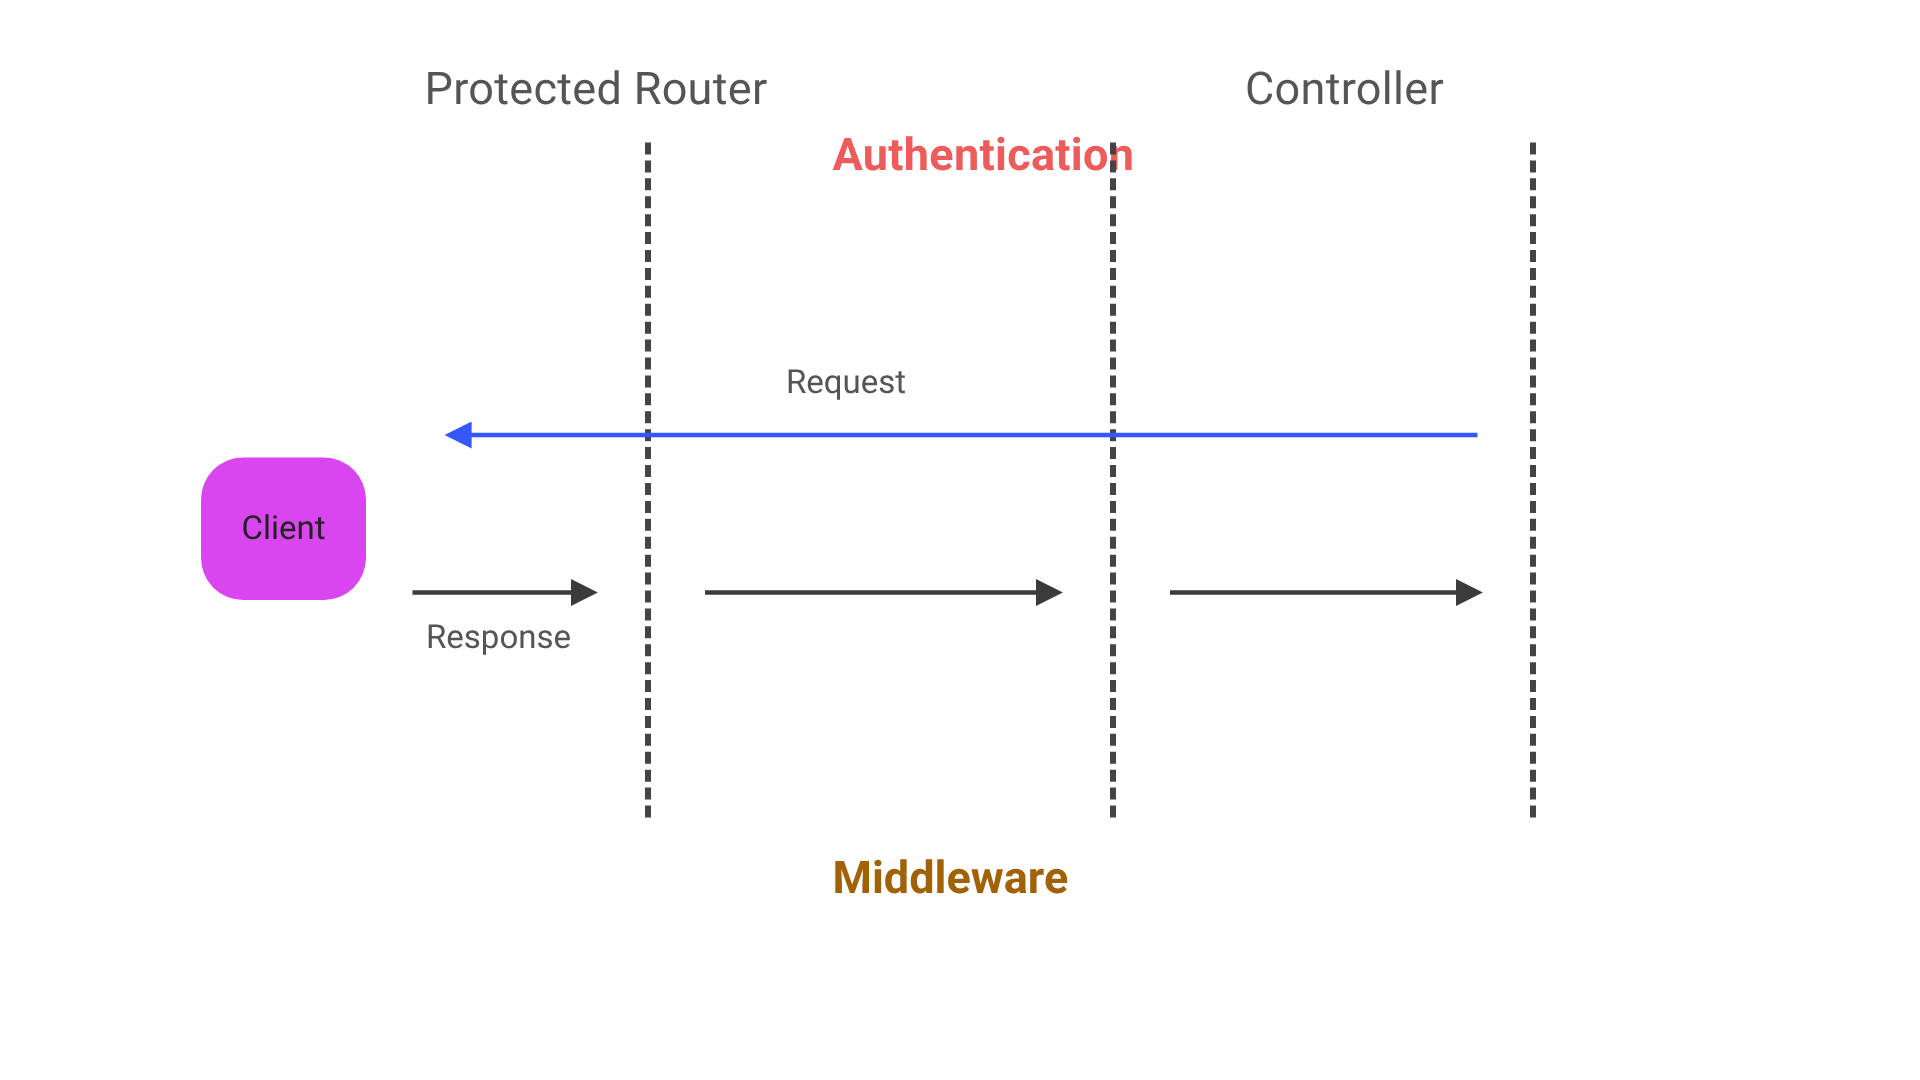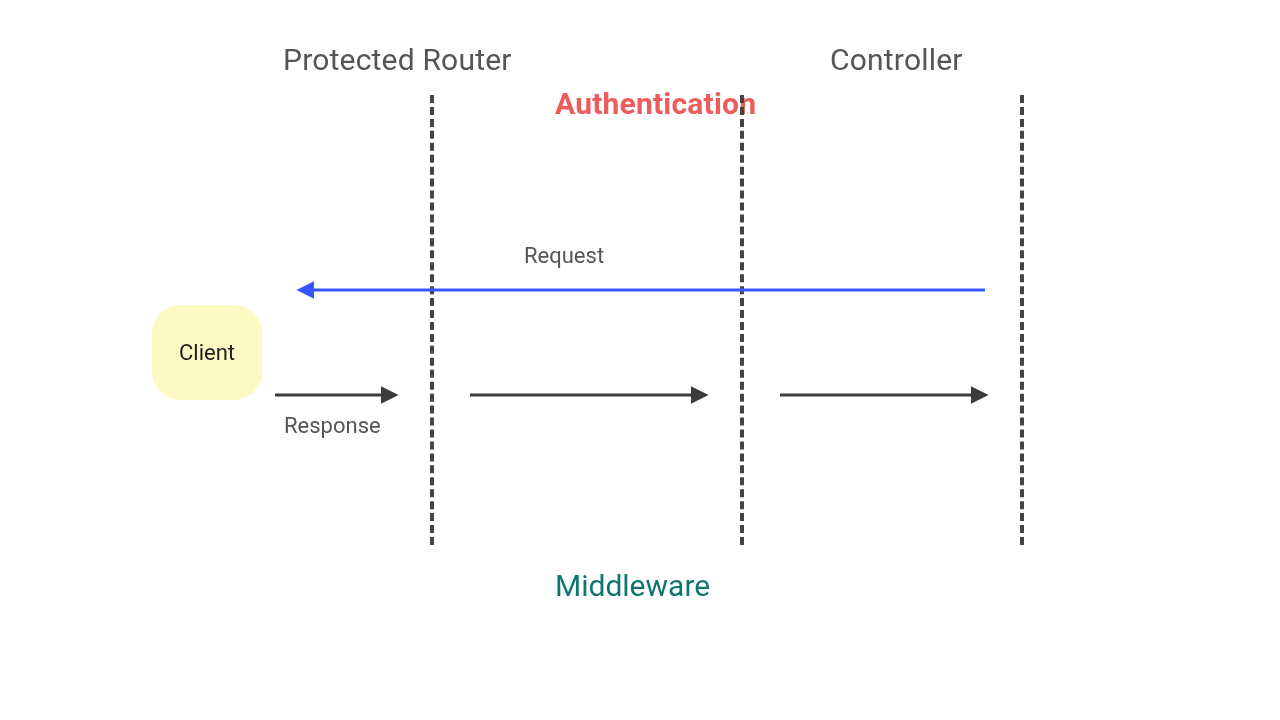--- a/index.html
+++ b/index.html
@@ -31,42 +31,42 @@
     margin-top: 44px;
   }
   .vline {
     position: absolute;
     top: 95px;
     height: 450px;
     border-left: 4px dashed #444;
   }
   .client-badge {
     position: absolute;
-    left: 152px;
+    left: 134px;
     top: 305px;
     width: 110px;
     height: 95px;
-    background: #fef9c3;
+    background: #d946ef;
     border-radius: 28px;
     display: flex;
     align-items: center;
     justify-content: center;
     font-size: 22px;
     color: #222;
   }
   .flow-label {
     position: absolute;
     font-size: 22px;
     color: #555;
   }
   .footer-label {
     position: absolute;
     font-size: 30px;
-    font-weight: 400;
-    color: #0f766e;
+    font-weight: 700;
+    color: #a16207;
   }
   svg.arrows {
     position: absolute;
     left: 0;
     top: 0;
   }
 </style>
 </head>
 <body>
 

